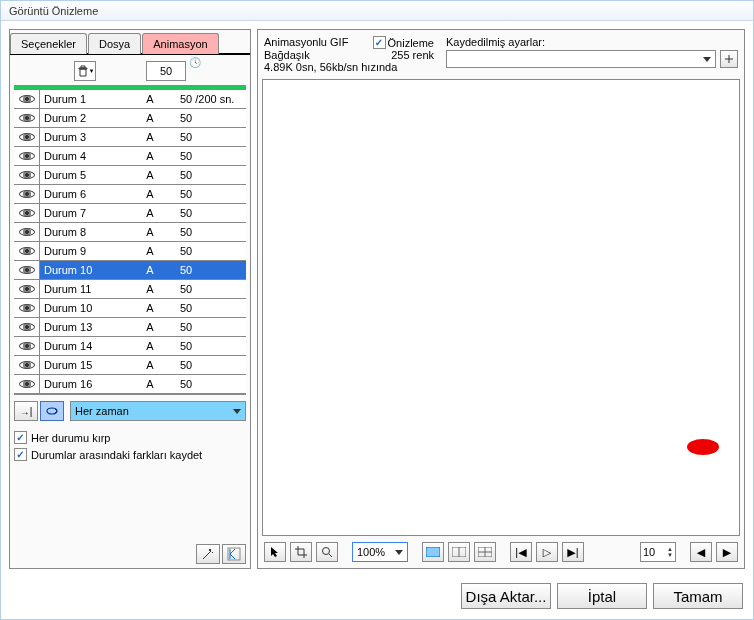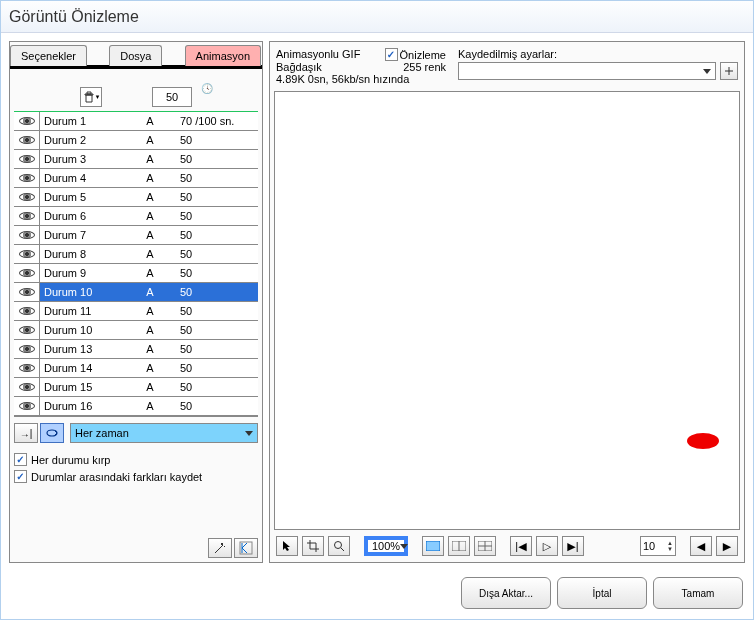--- a/index.html
+++ b/index.html
@@ -1,30 +1,30 @@
 <!DOCTYPE html>
 <html><head>
 <meta charset="utf-8">
 <style>
 * { box-sizing: border-box; margin: 0; padding: 0; }
 body { font-family: Tahoma, Arial, sans-serif; font-size: 11px; background: #fff; }
 .window { width: 754px; height: 620px; border: 1px solid rgba(0,100,200,0.3); background: #fff; display: flex; flex-direction: column; }
-.titlebar { height: 32px; background: linear-gradient(#fdfeff, #eef3fa); border-bottom: 1px solid #d0d8e8; display: flex; align-items: center; padding: 0 8px; color: #333; font-size: 16px; }
+.titlebar { height: 20px; background: linear-gradient(#fdfeff, #eef3fa); border-bottom: 1px solid #d0d8e8; display: flex; align-items: center; padding: 0 8px; color: #333; font-size: 11px; }
 .content { flex: 1; padding: 8px; display: flex; gap: 6px; }
 .left-panel { width: 298px; border: 1px solid #888; padding: 4px; background: #fafafa; display: flex; flex-direction: column; position: relative; }
 .right-panel { flex: 1; border: 1px solid #888; padding: 4px; background: #fafafa; display: flex; flex-direction: column; }
-.tabs { display: flex; border-bottom: 4px solid #000000; margin: -4px -4px 12px -4px; padding-top: 2px; justify-content: space-between; }
+.tabs { display: flex; border-bottom: 2px solid #000000; margin: -4px -4px 0 -4px; padding-top: 2px; }
 .tab { padding: 4px 10px; border: 1px solid #888; border-bottom: none; margin-right: 1px; background: #fff; border-radius: 3px 3px 0 0; cursor: pointer; position: relative; top: 1px; }
 .tab.active { background: #ffb0b0; }
 .tab.inactive { background: #f0f0f0; }
 .toolbar-row { display: flex; justify-content: center; align-items: center; gap: 50px; padding: 6px 0 4px 0; position: relative; }
 .clock-icon { position: absolute; right: 44px; top: 2px; font-size: 10px; }
 .trash-btn { width: 22px; height: 20px; border: 1px solid #888; background: #fff; display: flex; align-items: center; justify-content: center; cursor: pointer; }
 .time-input { width: 40px; height: 20px; border: 1px solid #888; text-align: center; background: #fff; font-size: 11px; }
-.frames-list { flex: 0 0 auto; border-top: 1px solid #22c55e; border-bottom: 1px solid #888; }
+.frames-list { flex: 0 0 auto; border-top: 5px solid #22c55e; border-bottom: 1px solid #888; }
 .frame-row { display: flex; align-items: center; height: 19px; border-bottom: 1px solid #888; background: #fff; }
 .frame-row.selected { background: #2b70d8; color: #fff; }
 .frame-row.selected .eye-cell { background: #fff; }
 .eye-cell { width: 26px; height: 100%; border-right: 1px solid #888; display: flex; align-items: center; justify-content: center; }
 .eye-icon { width: 16px; height: 8px; border-radius: 50%; background: radial-gradient(circle at 50% 50%, #333 0 2px, #888 2px 4px, transparent 4px); border: 1px solid #444; }
 .name-cell { width: 90px; padding-left: 4px; }
 .a-cell { width: 40px; text-align: center; }
 .val-cell { flex: 1; padding-left: 10px; }
 .status-row { text-align: center; padding: 4px 0; background: #eee; border-bottom: 1px solid #888; }
 .loop-row { display: flex; align-items: center; gap: 2px; padding: 6px 0 8px 0; }
@@ -39,26 +39,26 @@
 .info-left { width: 170px; }
 .info-right { flex: 1; }
 .preview-check { display: inline-flex; align-items: center; gap: 2px; }
 .saved-row { display:flex; align-items:center; gap:4px; margin-top:2px; }
 .saved-select { flex:1; height:18px; border:1px solid #888; background:#fff; display:flex; align-items:center; justify-content:flex-end; padding:0 4px; cursor:pointer; }
 .plus-btn { width:18px; height:18px; border:1px solid #888; background:linear-gradient(#fff,#e5e5e5); display:flex; align-items:center; justify-content:center; cursor:pointer; }
 .preview-area { flex:1; border:1px solid #888; background:#fff; margin-top:4px; position:relative; }
 .red-ellipse { position:absolute; right:20px; bottom:80px; width:32px; height:16px; background:#e00; border-radius:50%; }
 .preview-controls { display:flex; align-items:center; gap:4px; padding:6px 2px 2px 2px; }
 .ctrl-btn { width:22px; height:20px; border:1px solid #888; background:linear-gradient(#fff,#e5e5e5); display:flex; align-items:center; justify-content:center; cursor:pointer; font-size:11px; }
-.zoom-select { width:44px; height:20px; border:4px solid #3b82f6; background:#fff; display:flex; align-items:center; justify-content:space-between; padding:0 4px; cursor:pointer; }
+.zoom-select { width:56px; height:20px; border:1px solid #3b82f6; background:#fff; display:flex; align-items:center; justify-content:space-between; padding:0 4px; cursor:pointer; }
 .spacer { flex:0 0 6px; }
 .frame-input { width:36px; height:20px; border:1px solid #888; text-align:center; background:#fff; font-size:11px; display:flex; align-items:center; justify-content:space-between; padding:0 2px;margin-left:42px; }
 .spinner { display:flex; flex-direction:column; font-size:6px; line-height:6px; color:#333; }
 .footer { display:flex; justify-content:flex-end; gap:6px; padding:6px 10px 10px 0; }
-.main-btn { min-width:90px; height:32px; border:1px solid #888; background:linear-gradient(#fff,#e5e5e5); border-radius:6px; cursor:pointer; display:flex; align-items:center; justify-content:center; font-size:10px; }
+.main-btn { min-width:90px; height:26px; border:1px solid #888; background:linear-gradient(#fff,#e5e5e5); border-radius:0; cursor:pointer; display:flex; align-items:center; justify-content:center; font-size:15px; }
 svg { display:block; }
 </style>
 </head>
 <body>
 
 <div class="window">
   <div class="titlebar">
     <span>Görüntü Önizleme</span>
   </div>
 
@@ -82,21 +82,21 @@
         <input class="time-input" value="50" style="">
       </div>
 
       <div class="frames-list" id="frames-container">
           <div class="frame-row">
             <div class="eye-cell">
               <div class="eye-icon"></div>
             </div>
             <div class="name-cell">Durum 1</div>
             <div class="a-cell">A</div>
-            <div class="val-cell">70 /100 sn.</div>
+            <div class="val-cell">50 /200 sn.</div>
           </div>
           <div class="frame-row">
             <div class="eye-cell">
               <div class="eye-icon"></div>
             </div>
             <div class="name-cell">Durum 2</div>
             <div class="a-cell">A</div>
             <div class="val-cell">50</div>
           </div>
           <div class="frame-row">

